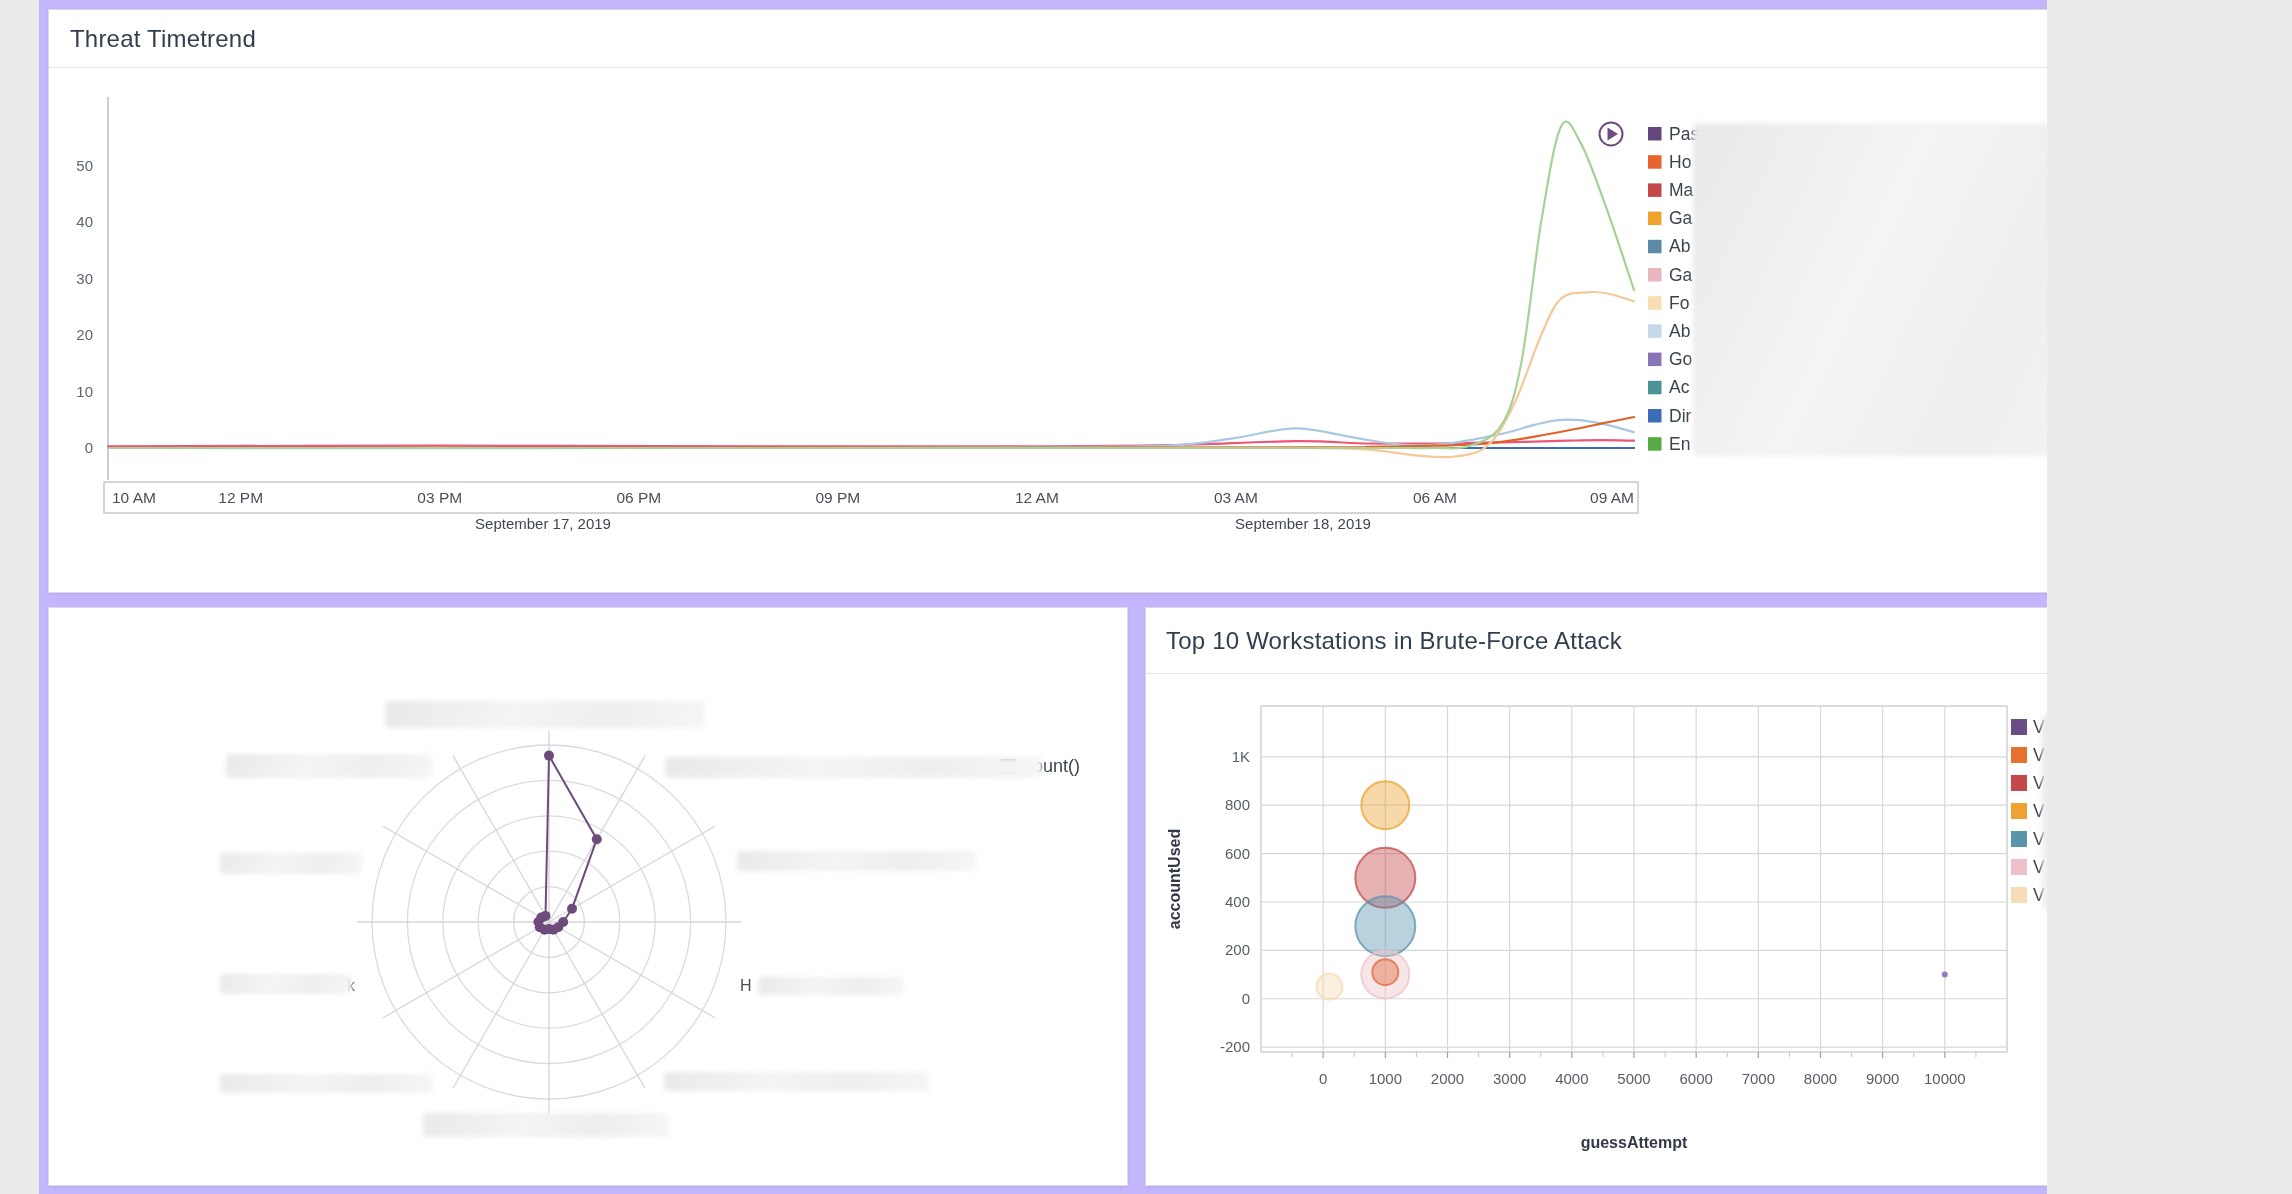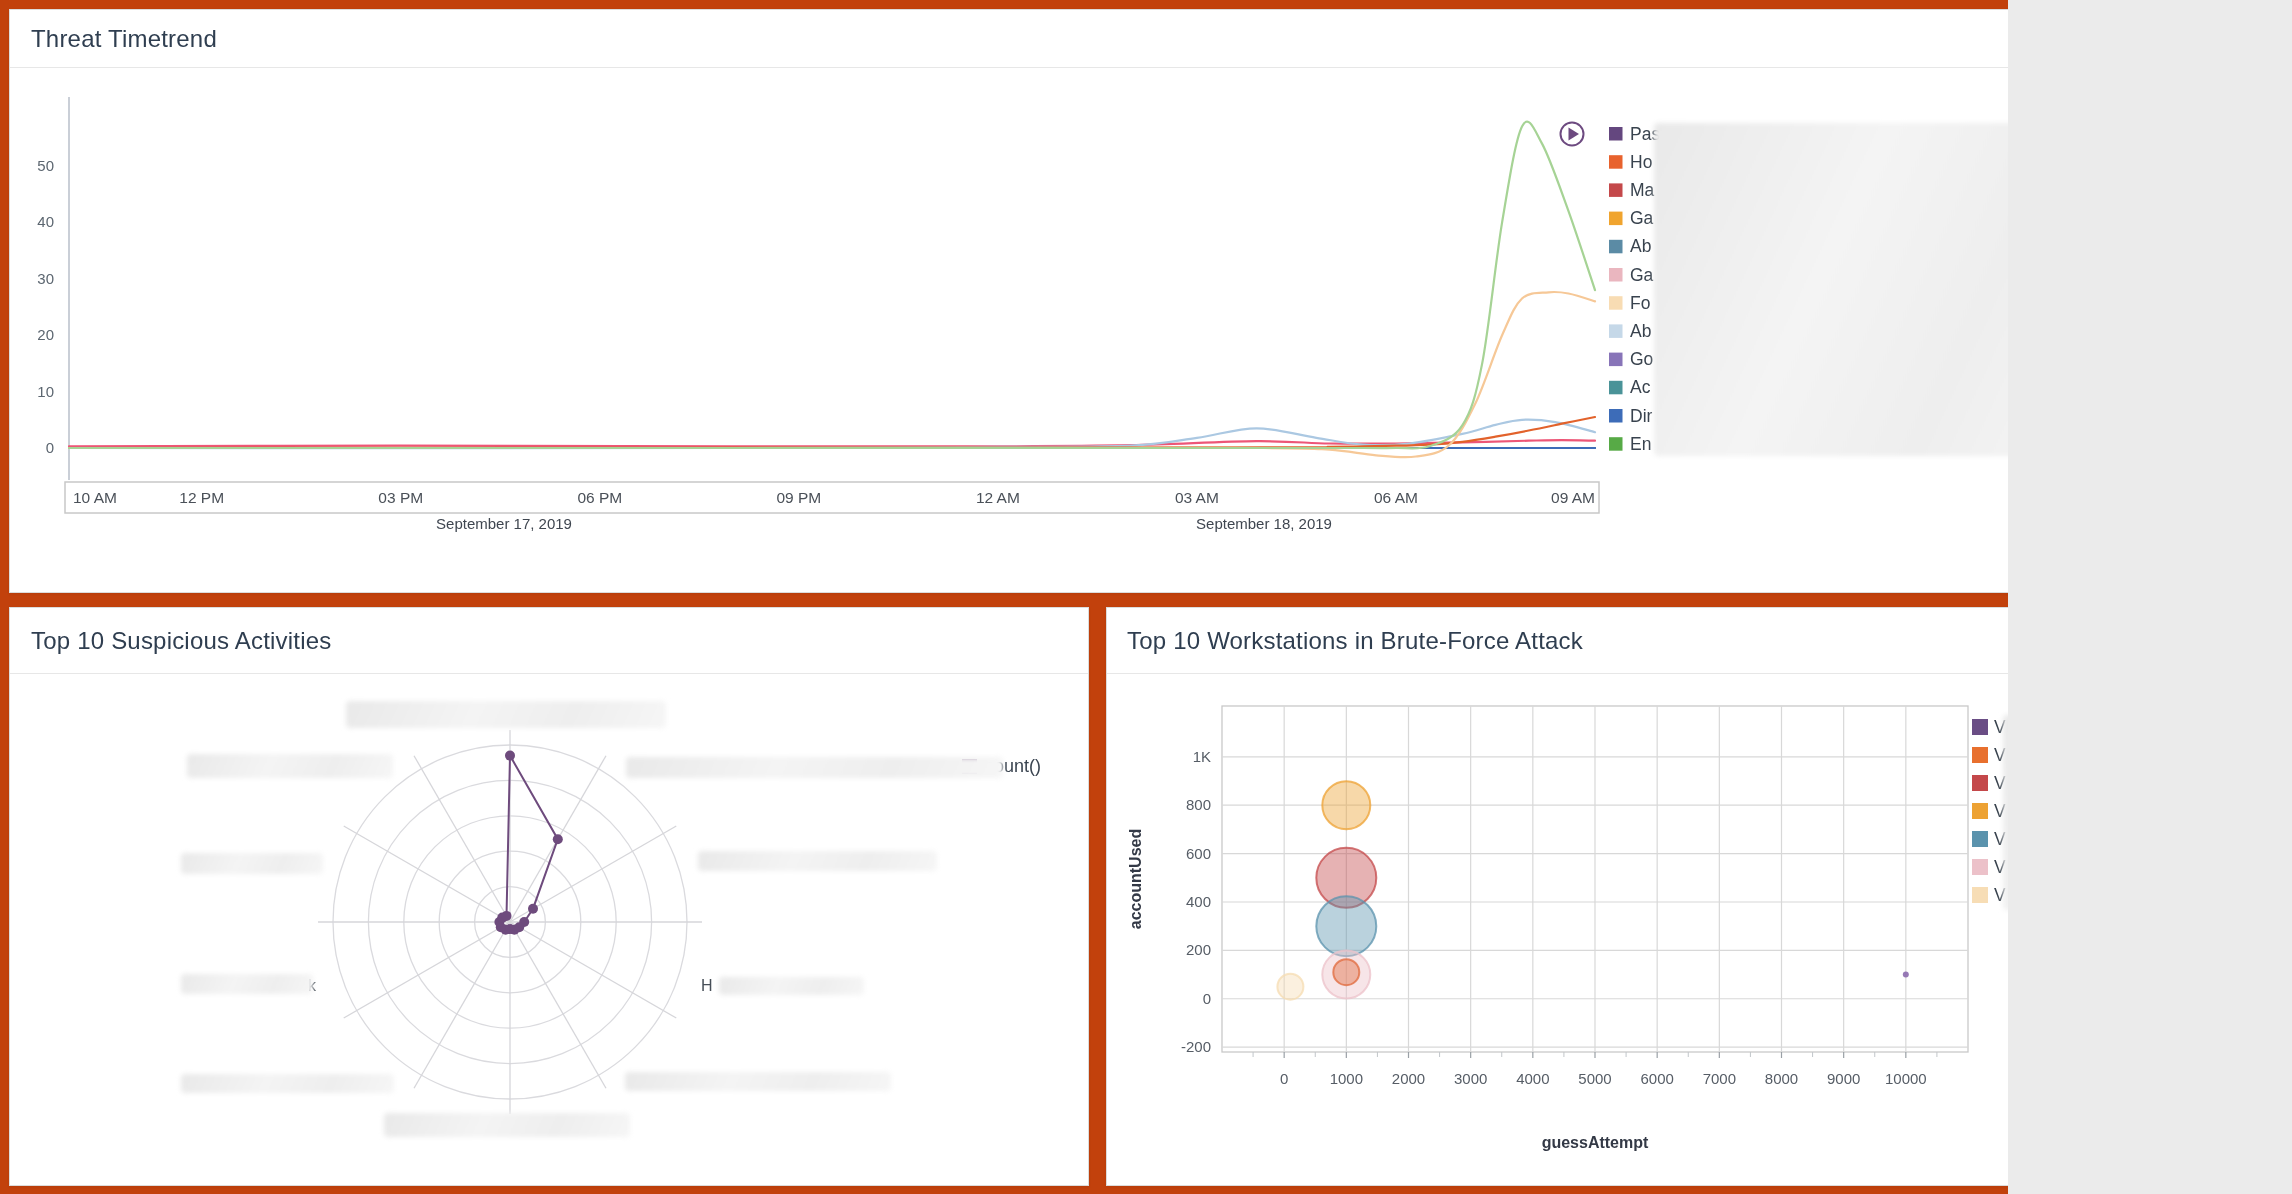--- a/index.html
+++ b/index.html
@@ -1,17 +1,17 @@
 <!DOCTYPE html>
 <html><head>
 <meta charset="utf-8">
 <style>
   html,body{margin:0;padding:0;background:#ebebeb;}
-  .page{position:relative;width:2008px;height:1194px;background:#c2410c;
-        font-family:"Liberation Sans",sans-serif;overflow:hidden;}
+  .page{position:relative;width:2008px;height:1194px;background:#c4b5fd;
+        font-family:"Liberation Sans",sans-serif;overflow:hidden;margin-left:39px;}
   .panel{position:absolute;background:#ffffff;border:1px solid #dcdcdc;
          box-shadow:0 1px 3px rgba(0,0,0,.07);box-sizing:border-box;}
   .panel-h{display:flex;align-items:center;border-bottom:1px solid #e7e7e7;
            padding-left:21px;font-size:24px;font-weight:500;color:#2f3e50;letter-spacing:.2px;}
   .chart-wrap{position:absolute;left:0;top:0;}
   svg{display:block;}
   .blurbox{position:absolute;border-radius:4px;
            background:linear-gradient(115deg,#e9e9e9 0%,#f4f4f4 40%,#eeeeee 70%,#f6f6f6 100%);
            filter:blur(2.5px);}
   .leg-html{position:absolute;font-size:18px;color:#3a4450;display:flex;align-items:center;gap:8px;}
@@ -111,23 +111,20 @@
           <g cursor="pointer">
             <rect x="1599" y="427.2" width="13.5" height="13.5" fill="#57aa46"></rect>
             <text x="1620" y="439.7" text-anchor="start" font-size="17.5" fill="#39434e" font-family="&quot;Liberation Sans&quot;,sans-serif" font-weight="400">En</text>
           </g>
         </svg>
     </div>
     <div class="blurbox" style="left:1644px;top:113px;width:437px;height:333px;"></div>
   </div>
 
   <div class="panel" style="left:9px;top:607px;width:1080px;height:579px;">
-    <div class="panel-h" style="height:65px;">
-      <span>Top 10 Suspicious Activities</span>
-    </div>
     <div class="chart-wrap" style="width:1080px;height:579px;">
       <svg id="svg-radar" width="1080" height="579">
           <circle cx="500" cy="314" r="35.4" fill="none" stroke="#dadade" stroke-width="1.3"></circle>
           <circle cx="500" cy="314" r="70.8" fill="none" stroke="#dadade" stroke-width="1.3"></circle>
           <circle cx="500" cy="314" r="106.2" fill="none" stroke="#dadade" stroke-width="1.3"></circle>
           <circle cx="500" cy="314" r="141.6" fill="none" stroke="#dadade" stroke-width="1.3"></circle>
           <circle cx="500" cy="314" r="177" fill="none" stroke="#dadade" stroke-width="1.3"></circle>
           <line x1="500" y1="314" x2="500" y2="122" stroke="#d6d6da" stroke-width="1.3"></line>
           <line x1="500" y1="314" x2="596" y2="147.72312247338778" stroke="#d6d6da" stroke-width="1.3"></line>
           <line x1="500" y1="314" x2="666.2768775266122" y2="218" stroke="#d6d6da" stroke-width="1.3"></line>

